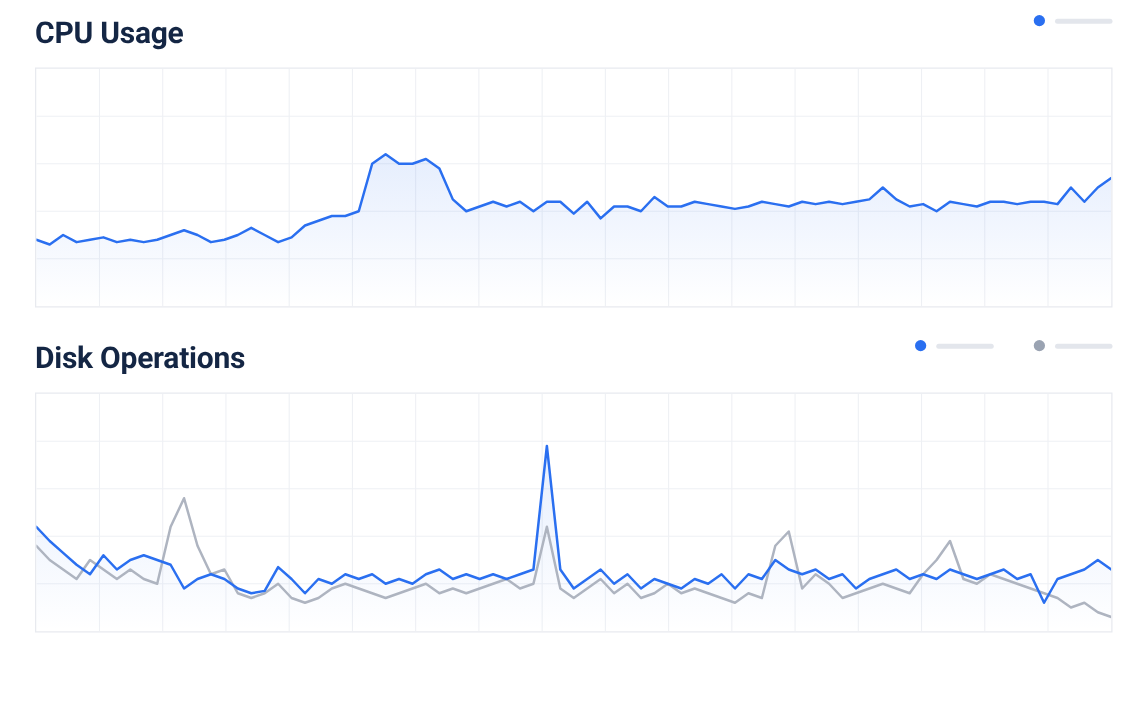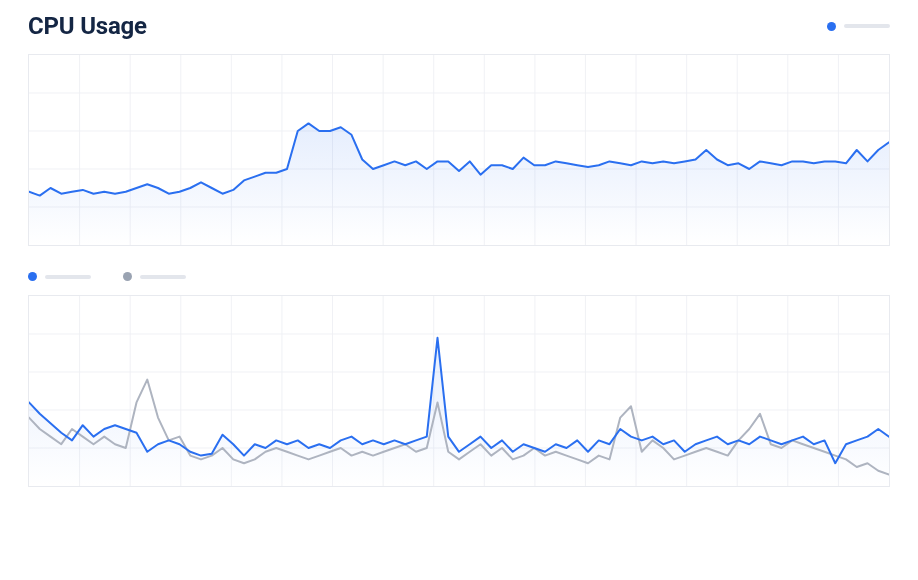--- a/index.html
+++ b/index.html
@@ -9,21 +9,21 @@
     height: 580px;
     background: #ffffff;
     font-family: -apple-system, BlinkMacSystemFont, "Segoe UI", Roboto, "Helvetica Neue", Arial, sans-serif;
     color: #1a2b4c;
   }
   .panel {
     padding: 12px 28px 0 28px;
   }
   .panel-header {
     display: flex;
-    align-items: center;
+    align-items: flex-start;
     justify-content: space-between;
     margin-bottom: 14px;
   }
   .panel-title {
     font-size: 24px;
     font-weight: 700;
     color: #142644;
     letter-spacing: -0.2px;
   }
   .legend {
@@ -118,20 +118,21 @@
     </linearGradient>
   </defs>
         <path d="M0.0 144.0 L12.5 148.0 L25.0 140.0 L37.5 146.0 L50.0 144.0 L62.5 142.0 L75.0 146.0 L87.5 144.0 L100.0 146.0 L112.5 144.0 L125.0 140.0 L137.5 136.0 L150.0 140.0 L162.5 146.0 L175.0 144.0 L187.5 140.0 L200.0 134.0 L212.5 140.0 L225.0 146.0 L237.5 142.0 L250.0 132.0 L262.5 128.0 L275.0 124.0 L287.5 124.0 L300.0 120.0 L312.5 80.0 L325.0 72.0 L337.5 80.0 L350.0 80.0 L362.5 76.0 L375.0 84.0 L387.5 110.0 L400.0 120.0 L412.5 116.0 L425.0 112.0 L437.5 116.0 L450.0 112.0 L462.5 120.0 L475.0 112.0 L487.5 112.0 L500.0 122.0 L512.5 112.0 L525.0 126.0 L537.5 116.0 L550.0 116.0 L562.5 120.0 L575.0 108.0 L587.5 116.0 L600.0 116.0 L612.5 112.0 L625.0 114.0 L637.5 116.0 L650.0 118.0 L662.5 116.0 L675.0 112.0 L687.5 114.0 L700.0 116.0 L712.5 112.0 L725.0 114.0 L737.5 112.0 L750.0 114.0 L762.5 112.0 L775.0 110.0 L787.5 100.0 L800.0 110.0 L812.5 116.0 L825.0 114.0 L837.5 120.0 L850.0 112.0 L862.5 114.0 L875.0 116.0 L887.5 112.0 L900.0 112.0 L912.5 114.0 L925.0 112.0 L937.5 112.0 L950.0 114.0 L962.5 100.0 L975.0 112.0 L987.5 100.0 L1000.0 92.0 L 1000 200 L 0 200 Z" fill="url(#grad-cpu)" stroke="none"></path>
         <path d="M0.0 144.0 L12.5 148.0 L25.0 140.0 L37.5 146.0 L50.0 144.0 L62.5 142.0 L75.0 146.0 L87.5 144.0 L100.0 146.0 L112.5 144.0 L125.0 140.0 L137.5 136.0 L150.0 140.0 L162.5 146.0 L175.0 144.0 L187.5 140.0 L200.0 134.0 L212.5 140.0 L225.0 146.0 L237.5 142.0 L250.0 132.0 L262.5 128.0 L275.0 124.0 L287.5 124.0 L300.0 120.0 L312.5 80.0 L325.0 72.0 L337.5 80.0 L350.0 80.0 L362.5 76.0 L375.0 84.0 L387.5 110.0 L400.0 120.0 L412.5 116.0 L425.0 112.0 L437.5 116.0 L450.0 112.0 L462.5 120.0 L475.0 112.0 L487.5 112.0 L500.0 122.0 L512.5 112.0 L525.0 126.0 L537.5 116.0 L550.0 116.0 L562.5 120.0 L575.0 108.0 L587.5 116.0 L600.0 116.0 L612.5 112.0 L625.0 114.0 L637.5 116.0 L650.0 118.0 L662.5 116.0 L675.0 112.0 L687.5 114.0 L700.0 116.0 L712.5 112.0 L725.0 114.0 L737.5 112.0 L750.0 114.0 L762.5 112.0 L775.0 110.0 L787.5 100.0 L800.0 110.0 L812.5 116.0 L825.0 114.0 L837.5 120.0 L850.0 112.0 L862.5 114.0 L875.0 116.0 L887.5 112.0 L900.0 112.0 L912.5 114.0 L925.0 112.0 L937.5 112.0 L950.0 114.0 L962.5 100.0 L975.0 112.0 L987.5 100.0 L1000.0 92.0" fill="none" stroke="#2a6ff0" stroke-width="2" stroke-linejoin="round" stroke-linecap="round" vector-effect="non-scaling-stroke"></path>
       </svg>
   </div>
 </div>
 
 <div class="panel" style="padding-top:26px;">
   <div class="panel-header">
+    <div class="panel-title">Disk Operations</div>
     <div class="legend">
       <div class="legend-item">
         <span class="legend-dot dot-blue"></span>
         <span class="legend-line"></span>
       </div>
       <div class="legend-item">
         <span class="legend-dot dot-grey"></span>
         <span class="legend-line"></span>
       </div>
     </div>

